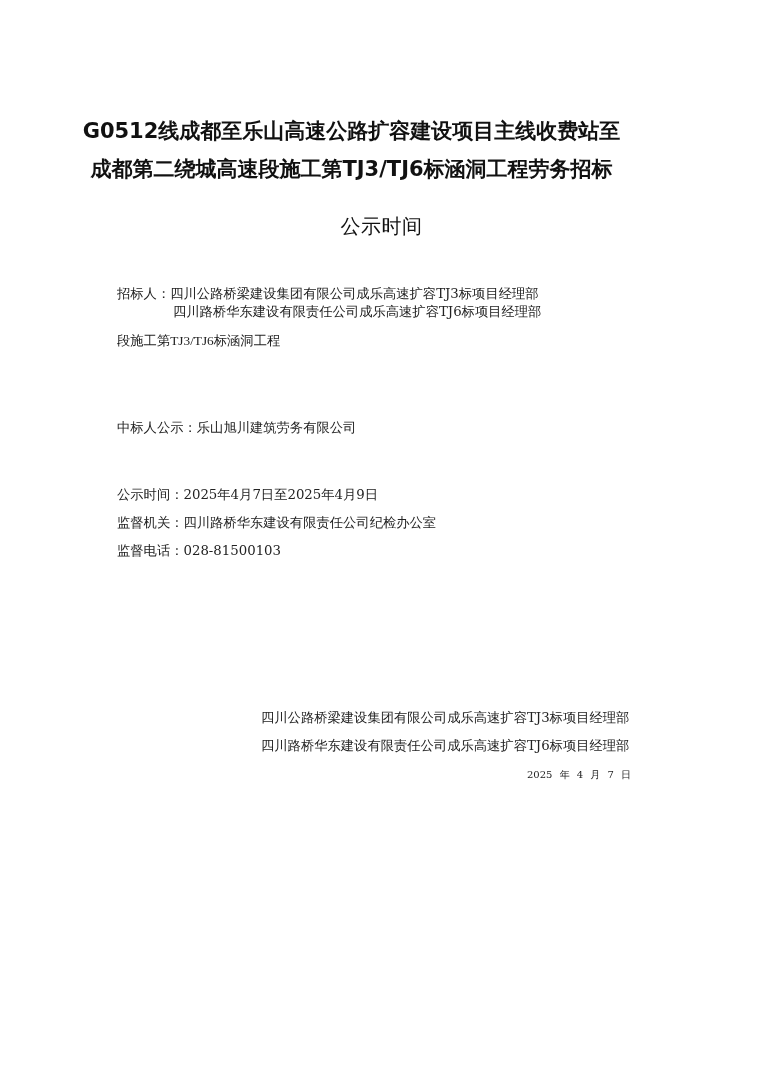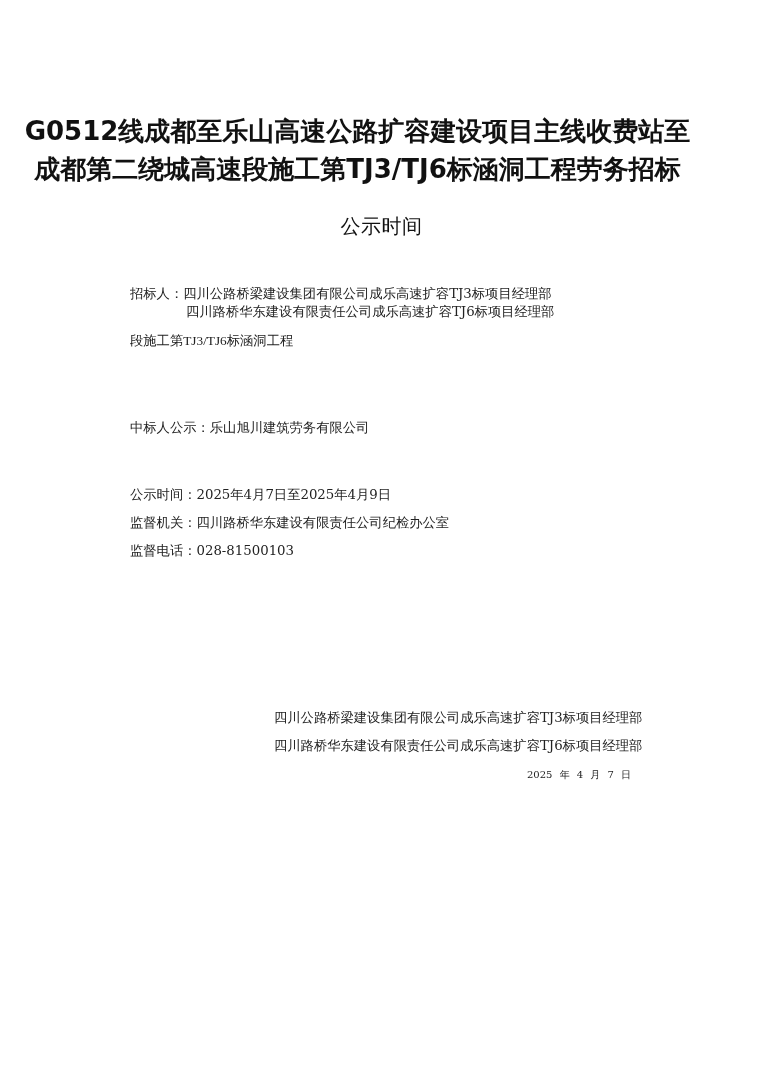--- a/index.html
+++ b/index.html
@@ -17,26 +17,26 @@
     }
     .page {
       position: absolute;
       left: 0; top: 0;
       width: 763px;
       height: 1080px;
       background: #fff;
     }
     .title {
       position: absolute;
-      left: 10px;
+      left: 4px;
       width: 695px;
       text-align: center;
       font-family: "DejaVu Sans", "Liberation Sans", sans-serif;
       font-weight: bold;
-      font-size: 26px;
+      font-size: 21px;
       letter-spacing: 0px;
       color: #111;
       white-space: nowrap;
       line-height: 24px;
     }
     .title.l1 { top: 119px; }
     .title.l2 { top: 157px; }
     .subtitle {
       position: absolute;
       left: 0;
@@ -48,21 +48,20 @@
       color: #111;
       line-height: 24px;
       letter-spacing: 0.5px;
     }
     .line {
       position: absolute;
       font-size: 13.3px;
       line-height: 18px;
       white-space: nowrap;
       color: #222;
-      margin-left: 13px;
     }
     .body-left { left: 117px; }
     .indent { left: 173px; }
     .sig { left: 261px; }
     .date-line {
       position: absolute;
       left: 527px;
       width: 120px;
       top: 766px;
       font-size: 10px;

